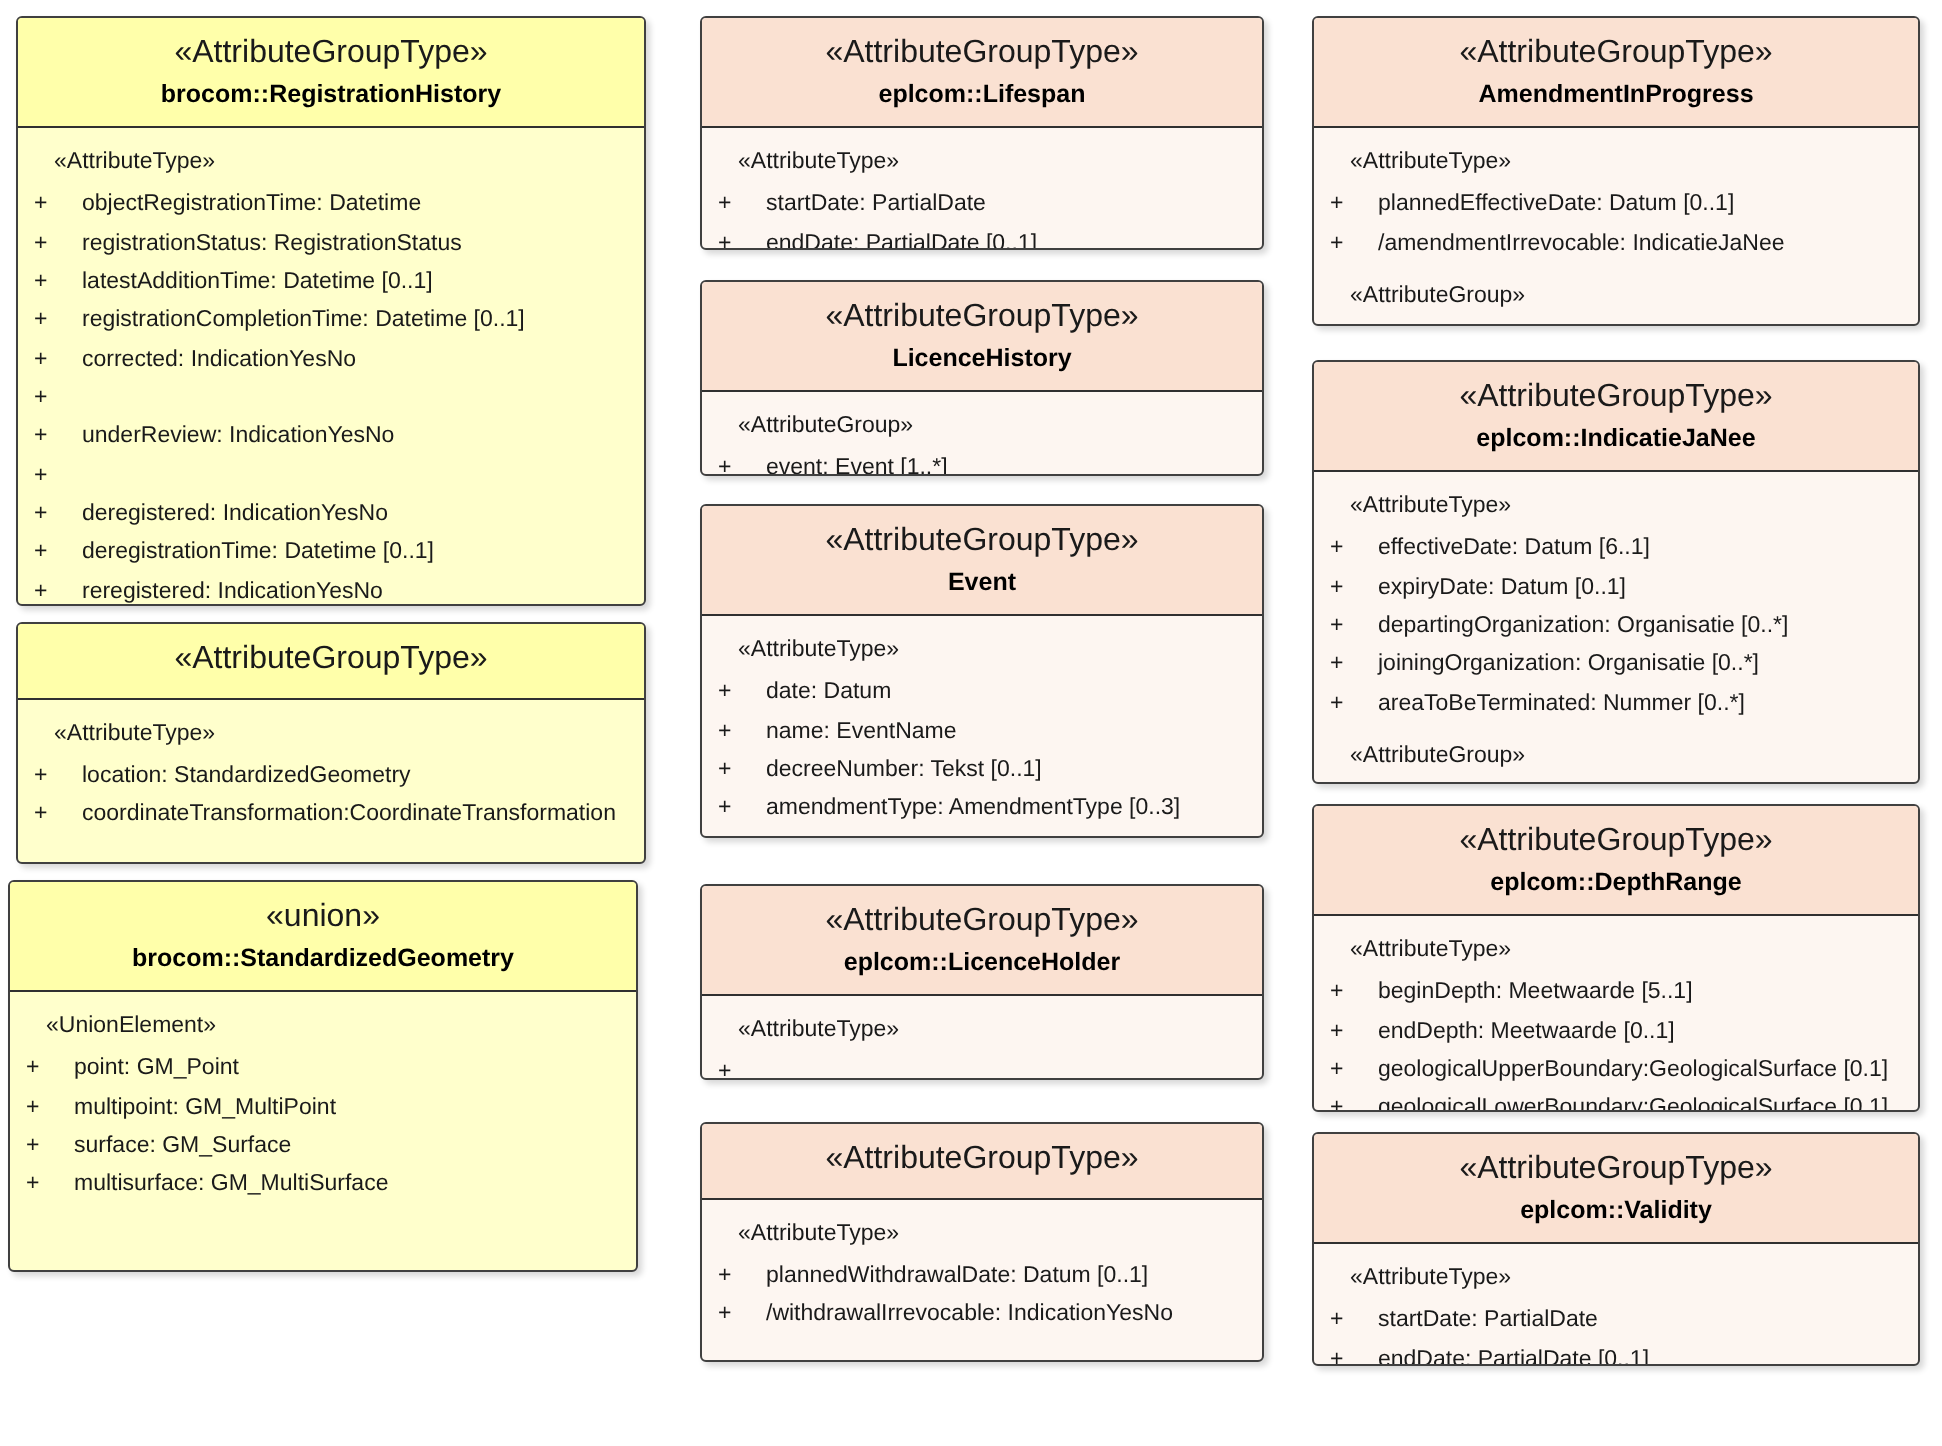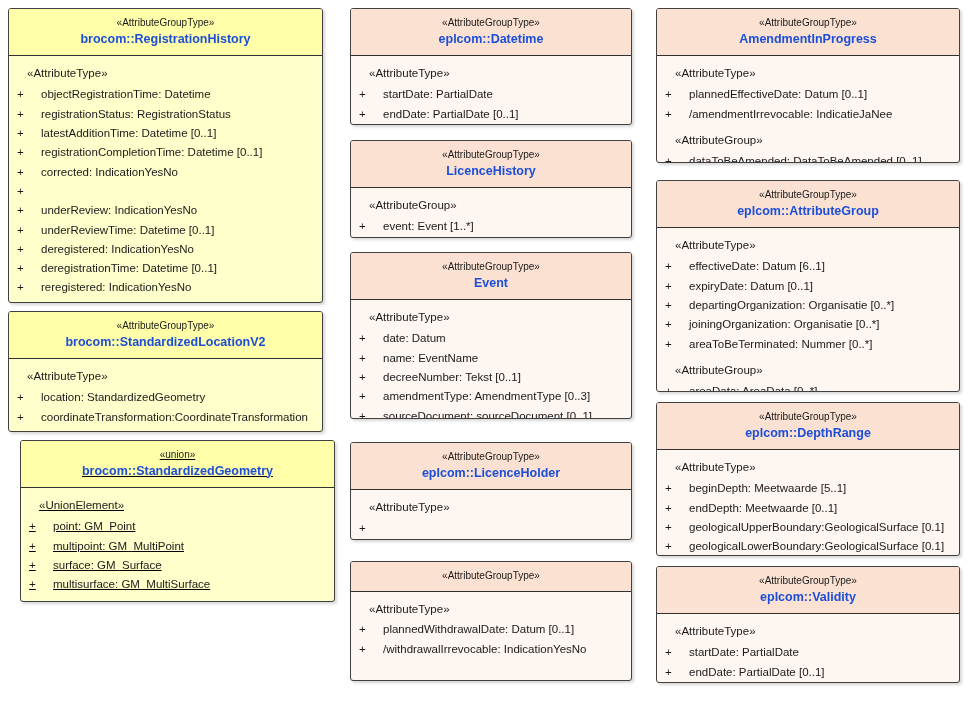--- a/index.html
+++ b/index.html
@@ -34,29 +34,29 @@
   .uml-class.peach .cls-header { background: #fae1d2; }
 
   .cls-header {
     box-sizing: border-box;
     text-align: center;
     border-bottom: 1px solid #303030;
     padding: 7px 6px 8px 6px;
     line-height: 1.35;
   }
   .stereotype-top {
-    font-size: 10px;
+    font-size: 16px;
     color: #1a1a1a;
     display: block;
     white-space: nowrap;
   }
   .cls-title {
     font-size: 12.5px;
     font-weight: bold;
-    color: #1d4ed8;
+    color: #000000;
     display: block;
     white-space: nowrap;
     margin-top: 1px;
   }
   .cls-body {
     padding: 8px 0 8px 0;
   }
   .group-label {
     font-size: 11.5px;
     color: #1a1a1a;
@@ -117,21 +117,20 @@
         </div>
         <div class="attr-row">
           <span class="attr-vis">+</span>
         </div>
         <div class="attr-row">
           <span class="attr-vis">+</span>
           <span class="attr-text">underReview: IndicationYesNo</span>
         </div>
         <div class="attr-row">
           <span class="attr-vis">+</span>
-          <span class="attr-text">underReviewTime: Datetime [0..1]</span>
         </div>
         <div class="attr-row">
           <span class="attr-vis">+</span>
           <span class="attr-text">deregistered: IndicationYesNo</span>
         </div>
         <div class="attr-row">
           <span class="attr-vis">+</span>
           <span class="attr-text">deregistrationTime: Datetime [0..1]</span>
         </div>
         <div class="attr-row">
@@ -140,35 +139,34 @@
         </div>
         <div class="attr-row">
           <span class="attr-vis">+</span>
           <span class="attr-text">reregistrationTime: Datetime [0..1]</span>
         </div>
       </div>
     </div>
     <div class="uml-class yellow" style="left: 8px; top: 311px; width: 315px; height: 121px;">
       <div class="cls-header">
         <span class="stereotype-top">«AttributeGroupType»</span>
-        <span class="cls-title">brocom::StandardizedLocationV2</span>
       </div>
       <div class="cls-body">
         <div class="group-label">«AttributeType»</div>
         <div class="attr-row">
           <span class="attr-vis">+</span>
           <span class="attr-text">location: StandardizedGeometry</span>
         </div>
         <div class="attr-row">
           <span class="attr-vis">+</span>
           <span class="attr-text">coordinateTransformation:CoordinateTransformation</span>
         </div>
       </div>
     </div>
-    <div class="uml-class yellow" style="left: 20px; top: 440px; width: 315px; height: 162px; text-decoration: underline;">
+    <div class="uml-class yellow" style="left: 4px; top: 440px; width: 315px; height: 196px;">
       <div class="cls-header">
         <span class="stereotype-top">«union»</span>
         <span class="cls-title">brocom::StandardizedGeometry</span>
       </div>
       <div class="cls-body">
         <div class="group-label">«UnionElement»</div>
         <div class="attr-row">
           <span class="attr-vis">+</span>
           <span class="attr-text">point: GM_Point</span>
         </div>
@@ -182,21 +180,21 @@
         </div>
         <div class="attr-row">
           <span class="attr-vis">+</span>
           <span class="attr-text">multisurface: GM_MultiSurface</span>
         </div>
       </div>
     </div>
     <div class="uml-class peach" style="left: 350px; top: 8px; width: 282px; height: 117px;">
       <div class="cls-header">
         <span class="stereotype-top">«AttributeGroupType»</span>
-        <span class="cls-title">eplcom::Datetime</span>
+        <span class="cls-title">eplcom::Lifespan</span>
       </div>
       <div class="cls-body">
         <div class="group-label">«AttributeType»</div>
         <div class="attr-row">
           <span class="attr-vis">+</span>
           <span class="attr-text">startDate: PartialDate</span>
         </div>
         <div class="attr-row">
           <span class="attr-vis">+</span>
           <span class="attr-text">endDate: PartialDate [0..1]</span>
@@ -292,21 +290,21 @@
         <div class="group-label">«AttributeGroup»</div>
         <div class="attr-row">
           <span class="attr-vis">+</span>
           <span class="attr-text">dataToBeAmended: DataToBeAmended [0..1]</span>
         </div>
       </div>
     </div>
     <div class="uml-class peach" style="left: 656px; top: 180px; width: 304px; height: 212px;">
       <div class="cls-header">
         <span class="stereotype-top">«AttributeGroupType»</span>
-        <span class="cls-title">eplcom::AttributeGroup</span>
+        <span class="cls-title">eplcom::IndicatieJaNee</span>
       </div>
       <div class="cls-body">
         <div class="group-label">«AttributeType»</div>
         <div class="attr-row">
           <span class="attr-vis">+</span>
           <span class="attr-text">effectiveDate: Datum [6..1]</span>
         </div>
         <div class="attr-row">
           <span class="attr-vis">+</span>
           <span class="attr-text">expiryDate: Datum [0..1]</span>

